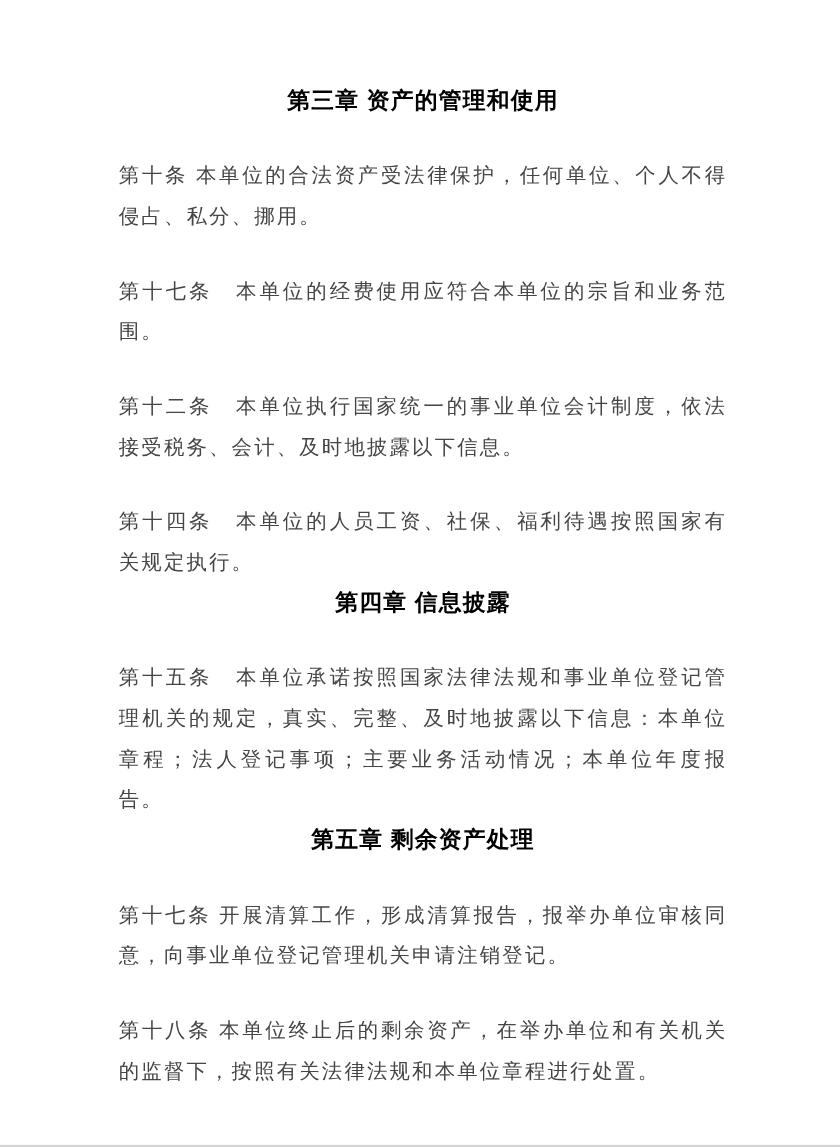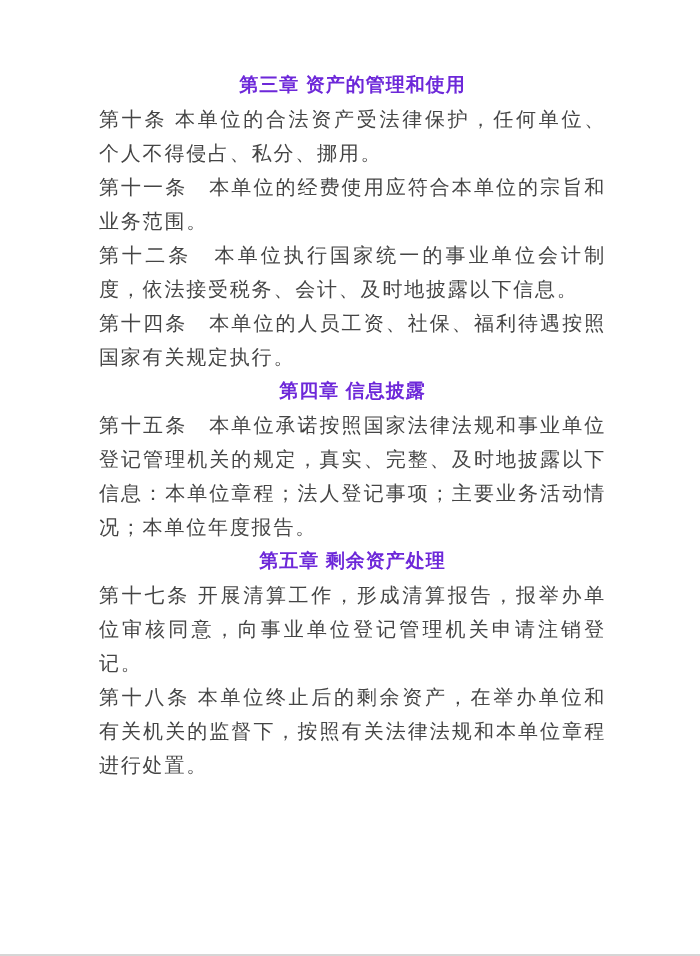--- a/index.html
+++ b/index.html
@@ -22,52 +22,53 @@
     top: 68px;
     width: 507px;
   }
   .chapter-heading {
     font-family: "Liberation Sans", sans-serif;
     font-size: 19px;
     font-weight: 700;
     line-height: 34px;
     text-align: center;
     letter-spacing: 1px;
-    color: #6d28d9;
+    color: #000000;
   }
   .article-paragraph {
     font-family: "Liberation Serif", serif;
-    font-size: 20px;
+    font-size: 17px;
     font-weight: 400;
     line-height: 34px;
     letter-spacing: 1.8px;
     color: #454545;
     text-align: justify;
     text-justify: inter-ideograph;
+    margin-top: 28px;
   }
   .page-bottom-edge {
     position: absolute;
     left: 0;
     bottom: 0;
     width: 100%;
     height: 2px;
     background: #d6d6d6;
   }
 </style>
 </head>
 <body>
 
 <div class="page">
   <div class="doc-content">
 
     <h2 class="chapter-heading">第三章 资产的管理和使用</h2>
 
     <p class="article-paragraph">第十条 本单位的合法资产受法律保护，任何单位、个人不得侵占、私分、挪用。</p>
 
-    <p class="article-paragraph">第十一条　本单位的经费使用应符合本单位的宗旨和业务范围。</p>
+    <p class="article-paragraph">第十七条　本单位的经费使用应符合本单位的宗旨和业务范围。</p>
 
     <p class="article-paragraph">第十二条　本单位执行国家统一的事业单位会计制度，依法接受税务、会计、及时地披露以下信息。</p>
 
 
     <p class="article-paragraph">第十四条　本单位的人员工资、社保、福利待遇按照国家有关规定执行。</p>
 
     <h2 class="chapter-heading">第四章 信息披露</h2>
 
     <p class="article-paragraph">第十五条　本单位承诺按照国家法律法规和事业单位登记管理机关的规定，真实、完整、及时地披露以下信息：本单位章程；法人登记事项；主要业务活动情况；本单位年度报告。</p>
 

